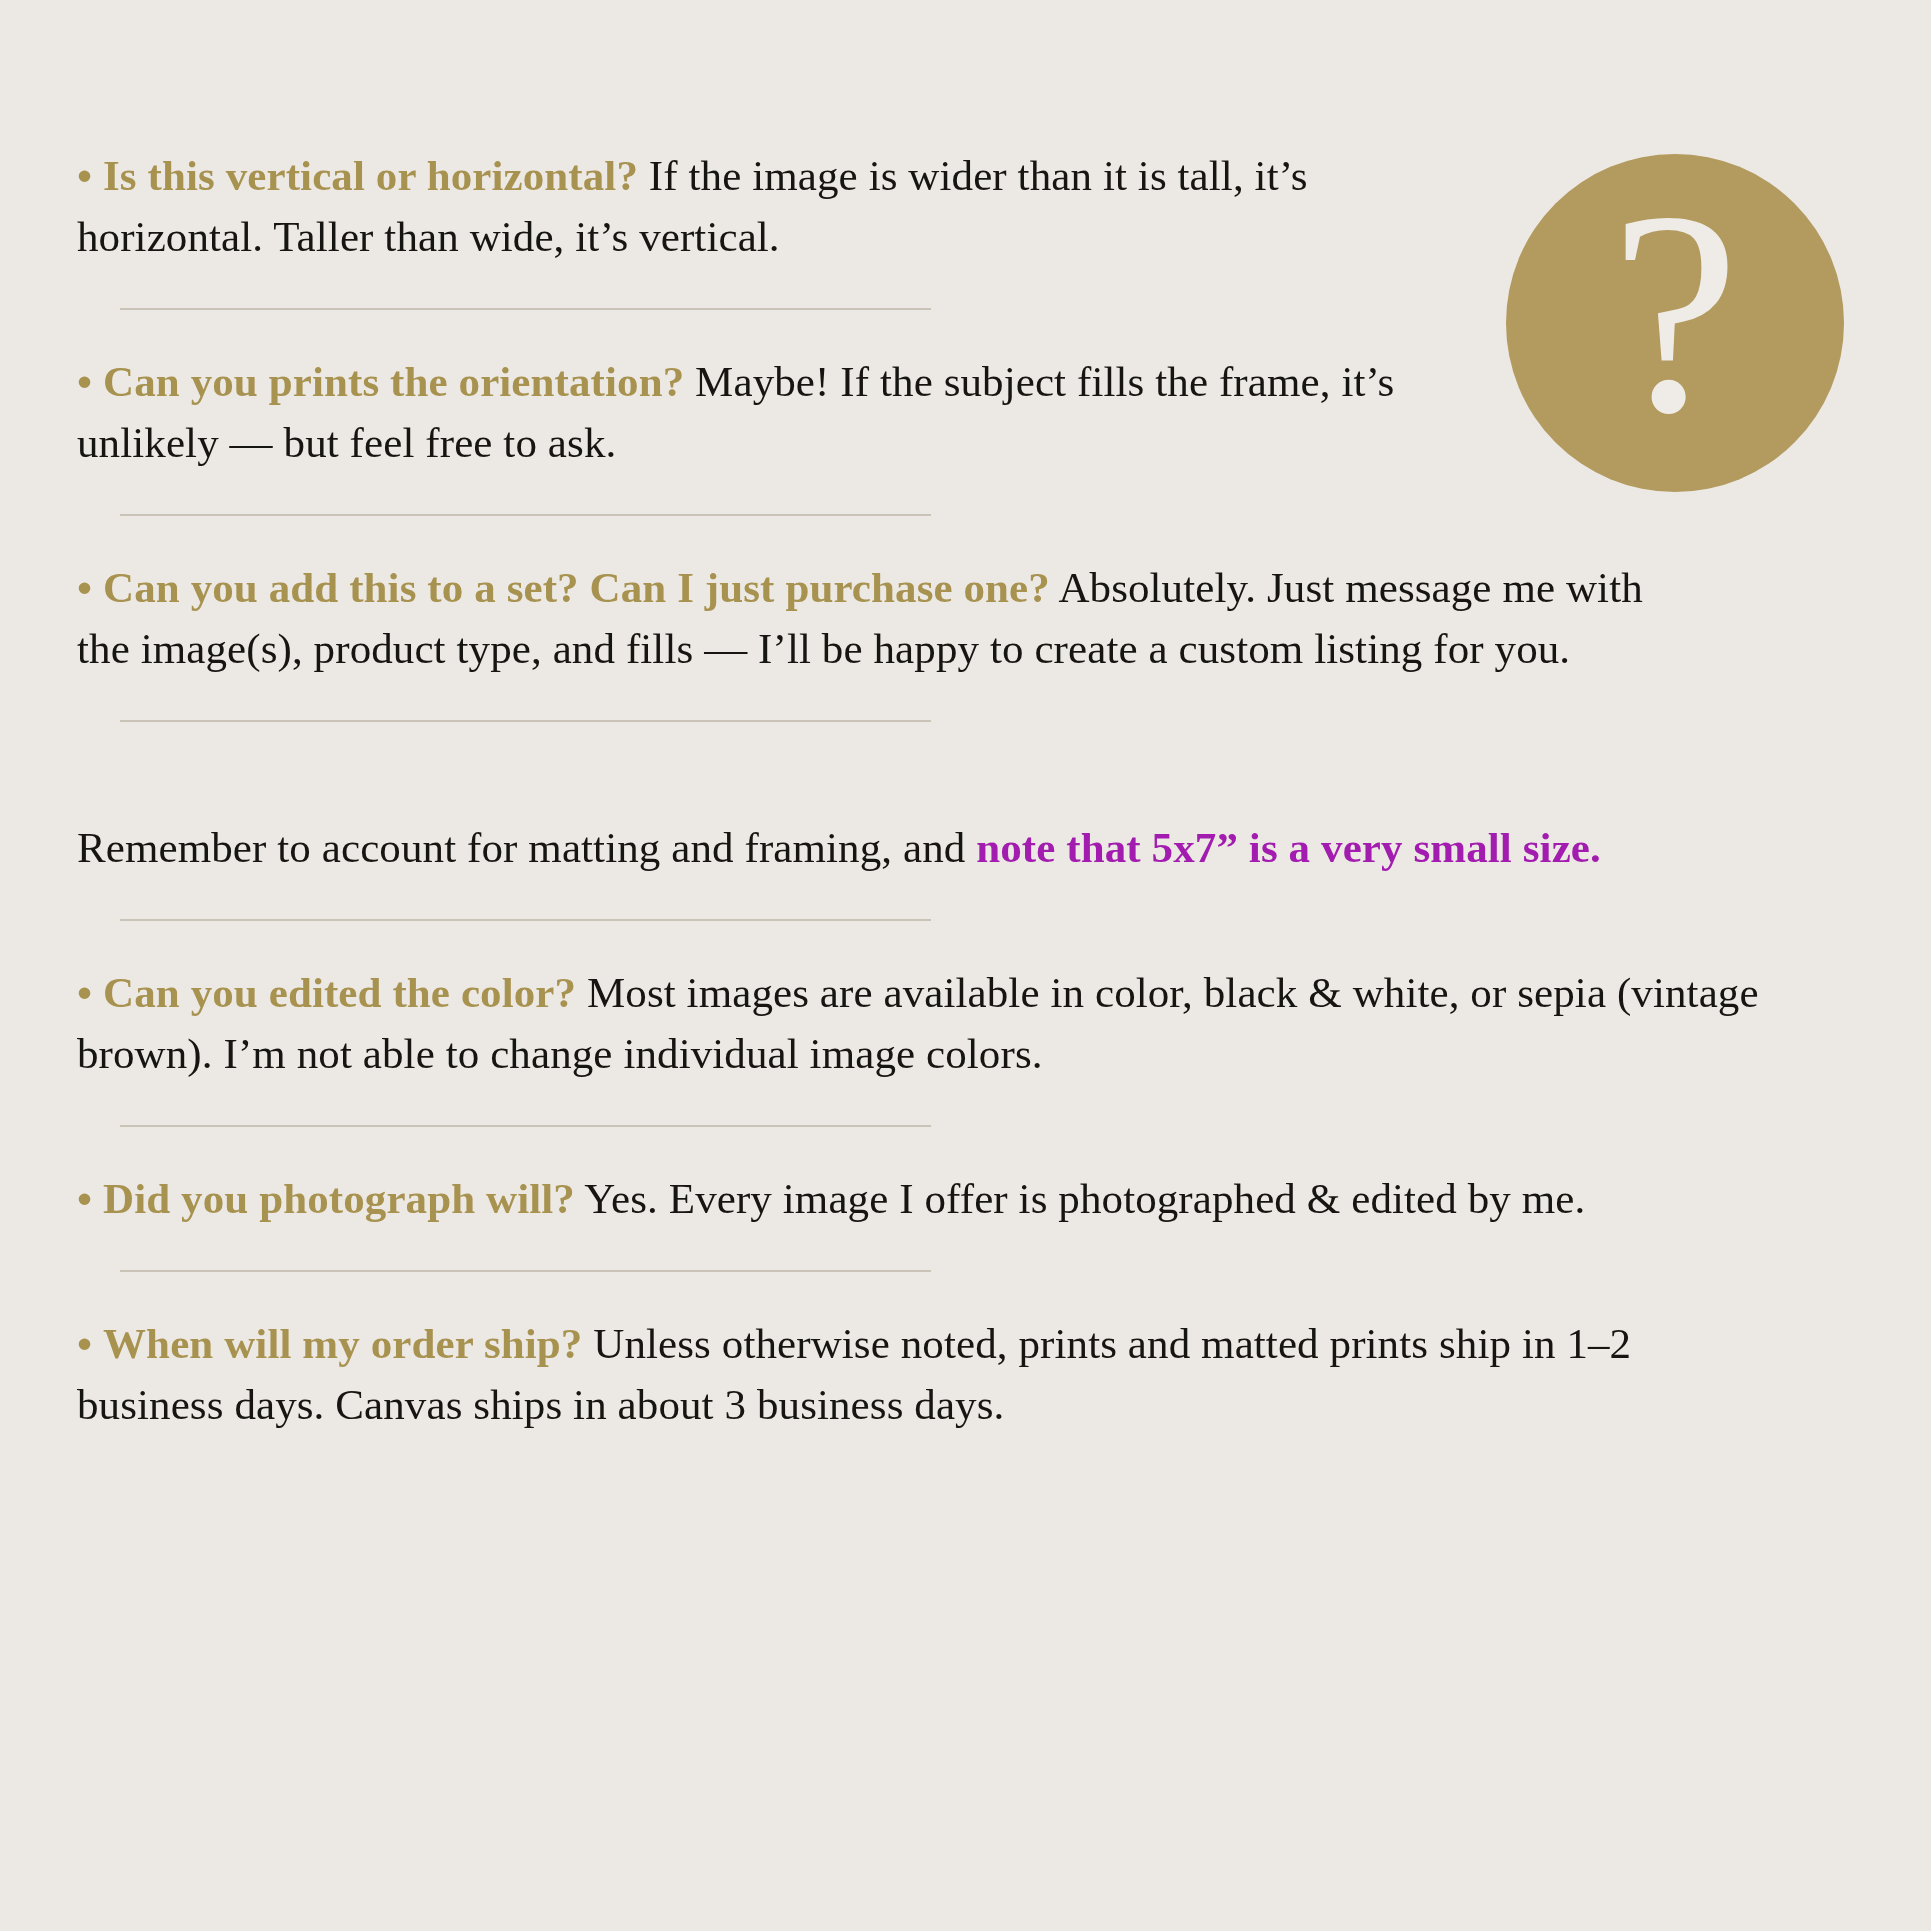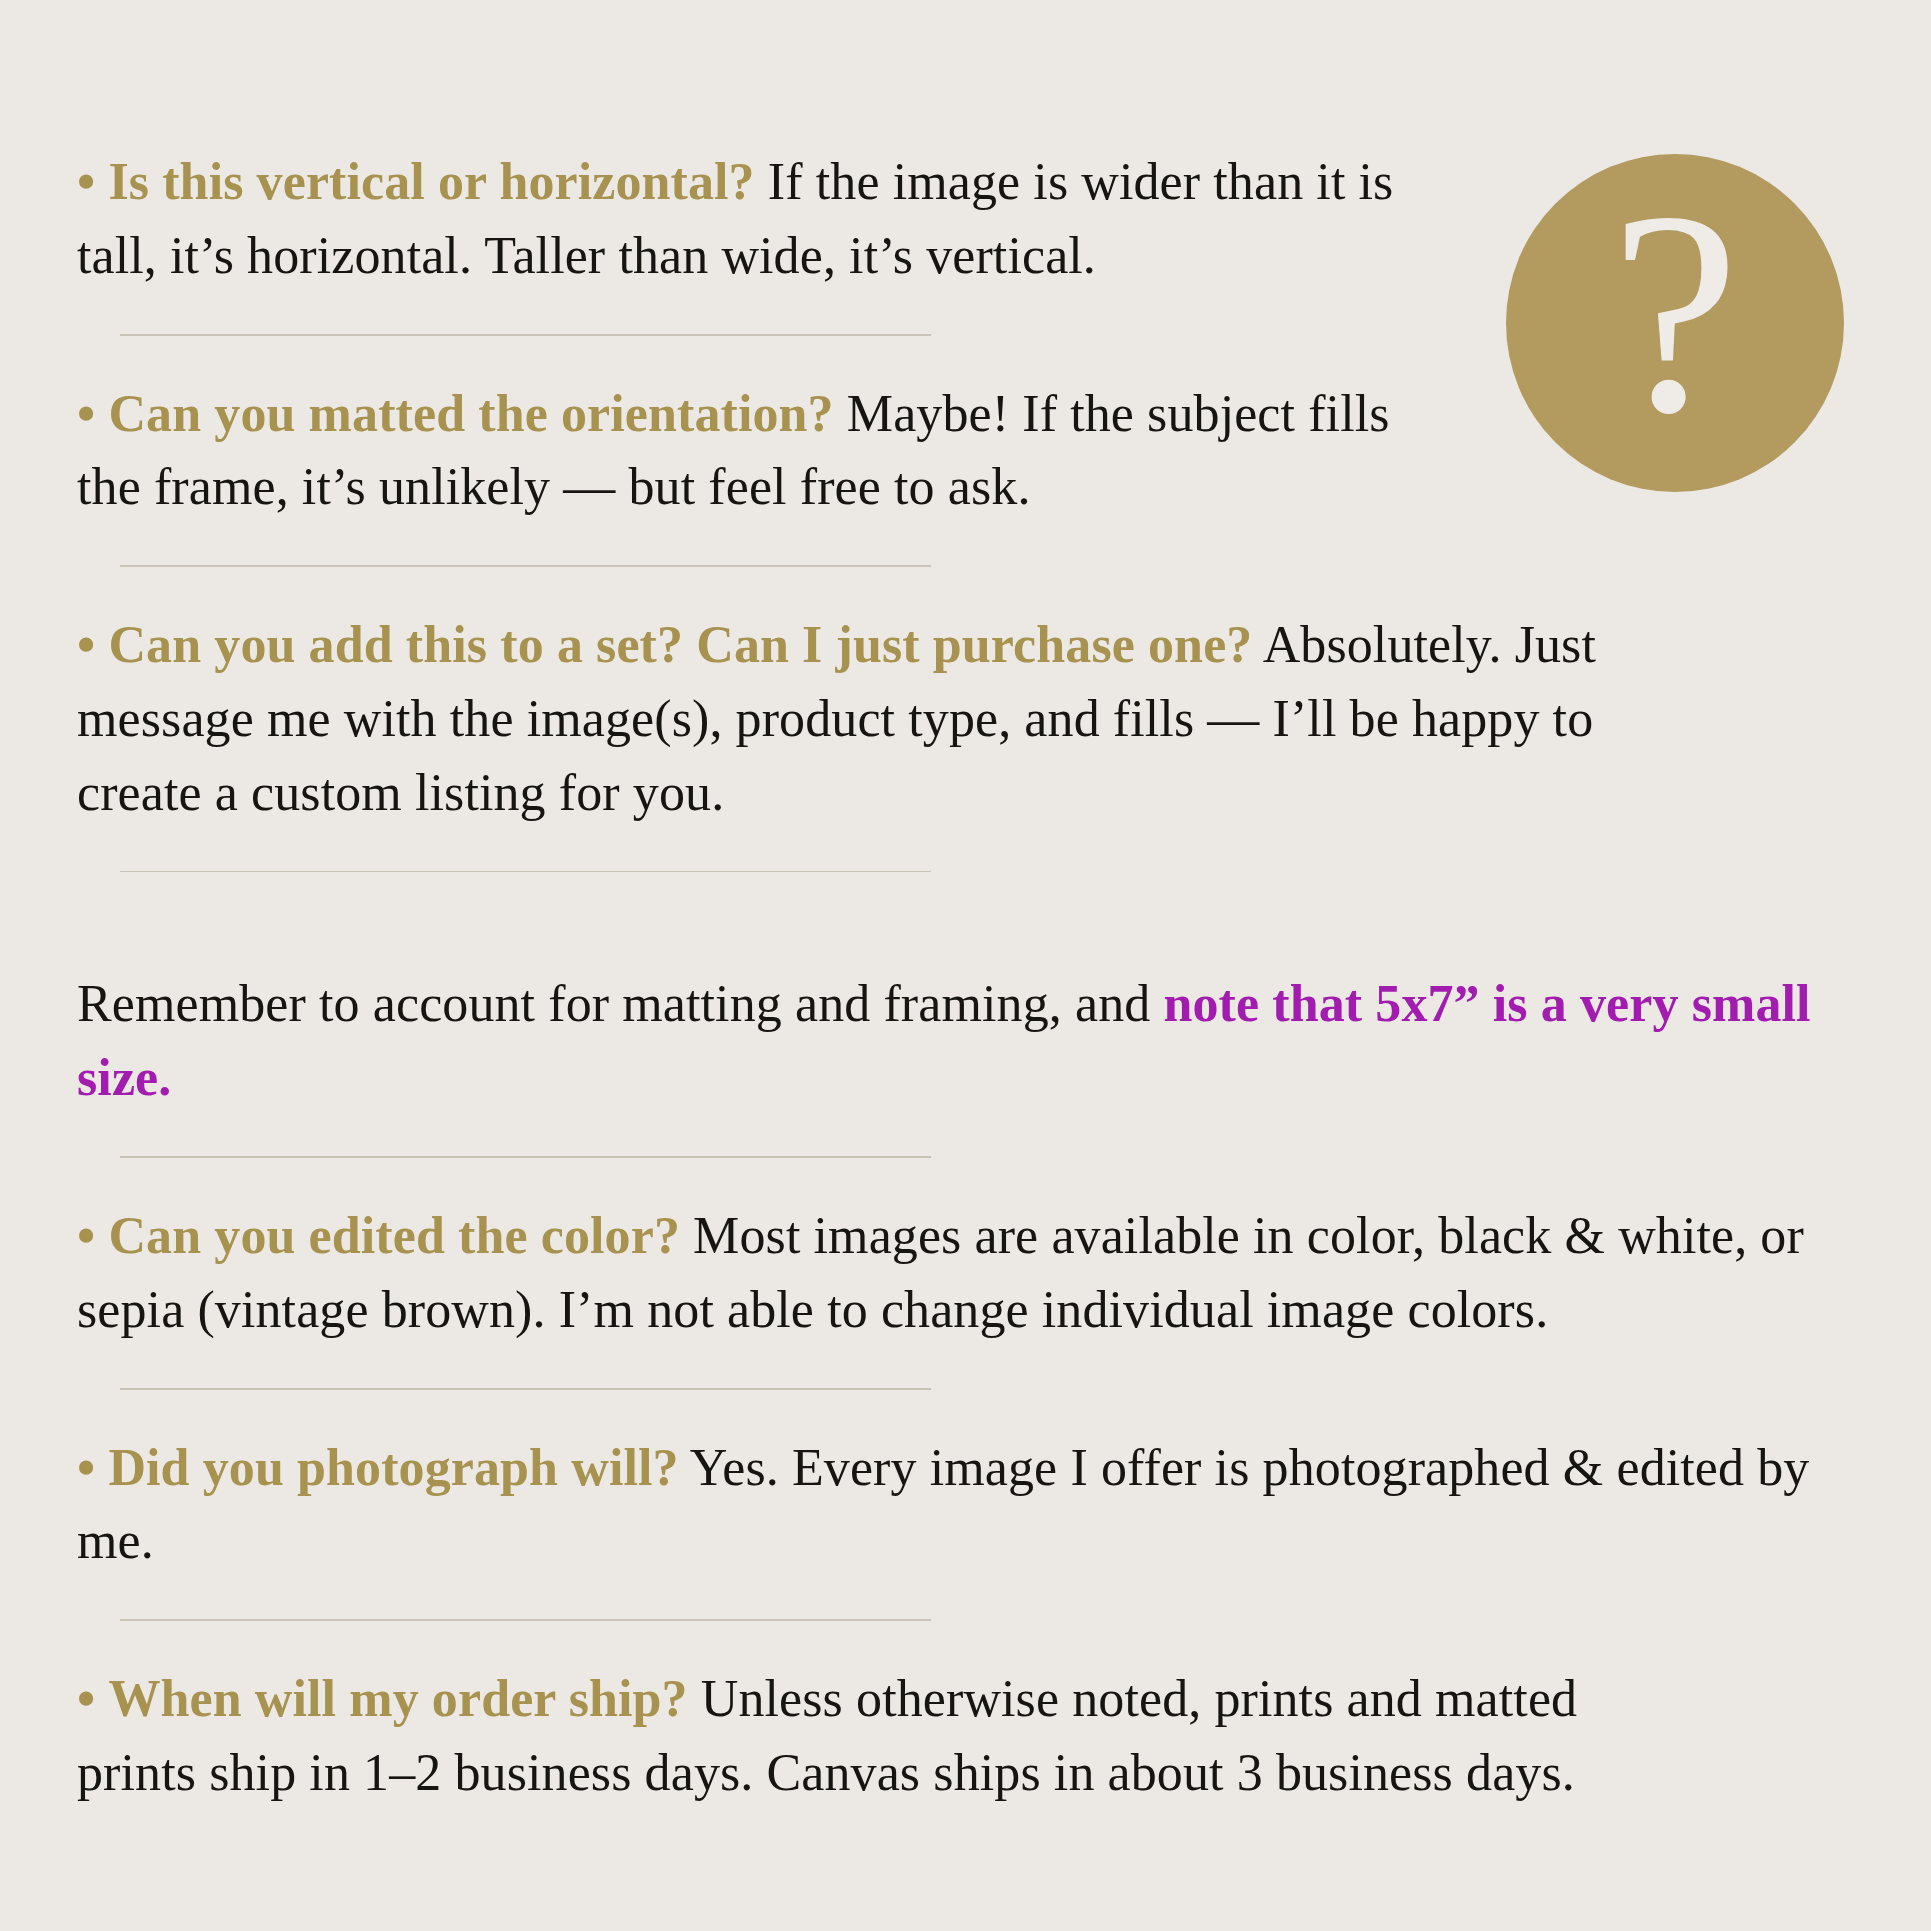--- a/index.html
+++ b/index.html
@@ -40,21 +40,21 @@
     line-height: 1;
     font-weight: 400;
     margin-top: -21px;
   }
   .faq {
     position: relative;
     z-index: 2;
     width: 1777px;
   }
   .qa {
-    font-size: 52px;
+    font-size: 43px;
     line-height: 1.42;
     letter-spacing: 0.1px;
   }
   .qa .q {
     color: #a8924f;
     font-weight: bold;
   }
   .qa .bullet {
     color: #a8924f;
     font-weight: bold;
@@ -90,21 +90,21 @@
 
     <div class="qa narrow">
       <span class="bullet">•</span>
       <span class="q">Is this vertical or horizontal?</span><span class="a"> If the image is wider than it is tall, it’s horizontal. Taller than wide, it’s vertical.</span>
     </div>
 
     <hr class="divider">
 
     <div class="qa narrow">
       <span class="bullet">•</span>
-      <span class="q">Can you matted the orientation?</span><span class="a"> Maybe! If the subject fills the frame, it’s unlikely — but feel free to ask.</span>
+      <span class="q">Can you prints the orientation?</span><span class="a"> Maybe! If the subject fills the frame, it’s unlikely — but feel free to ask.</span>
     </div>
 
     <hr class="divider">
 
     <div class="qa mid">
       <span class="bullet">•</span>
       <span class="q">Can you add this to a set? Can I just purchase one?</span><span class="a"> Absolutely. Just message me with the image(s), product type, and fills — I’ll be happy to create a custom listing for you.</span>
     </div>
 
     <hr class="divider">

